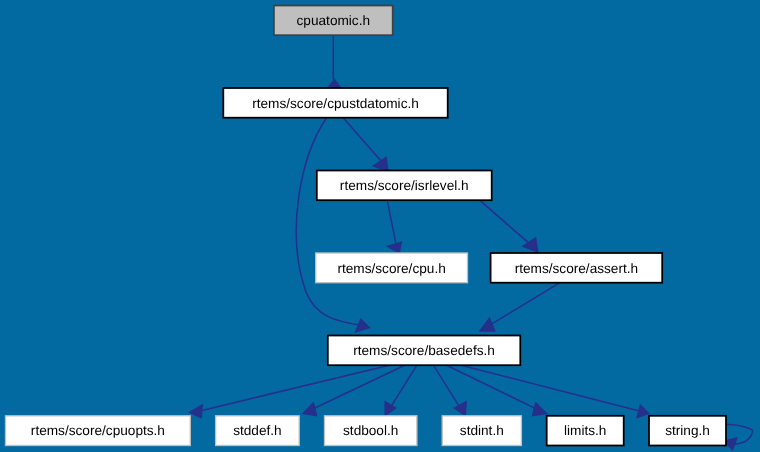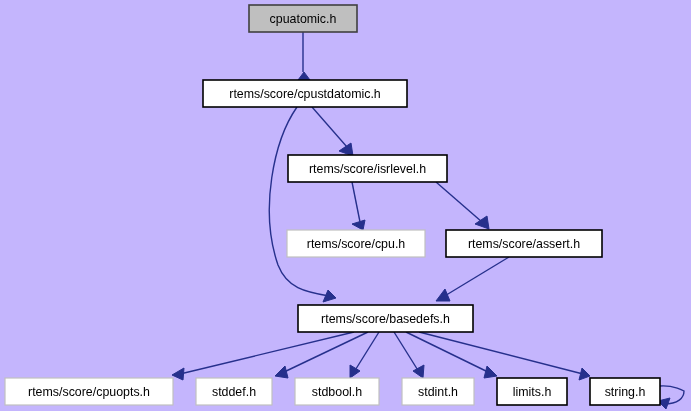--- a/index.html
+++ b/index.html
@@ -8,21 +8,21 @@
     background: #ffffff;
   }
   body {
     font-family: "Liberation Sans", "DejaVu Sans", sans-serif;
   }
   #graph-root {
     position: relative;
     width: 691px;
     height: 411px;
     overflow: hidden;
-    background: #c4b5fd;
+    background: #0369a1;
   }
   #graph-svg {
     display: block;
     width: 691px;
     height: 411px;
   }
   .node-box {
     stroke-width: 1px;
   }
   .node-box.linked {

